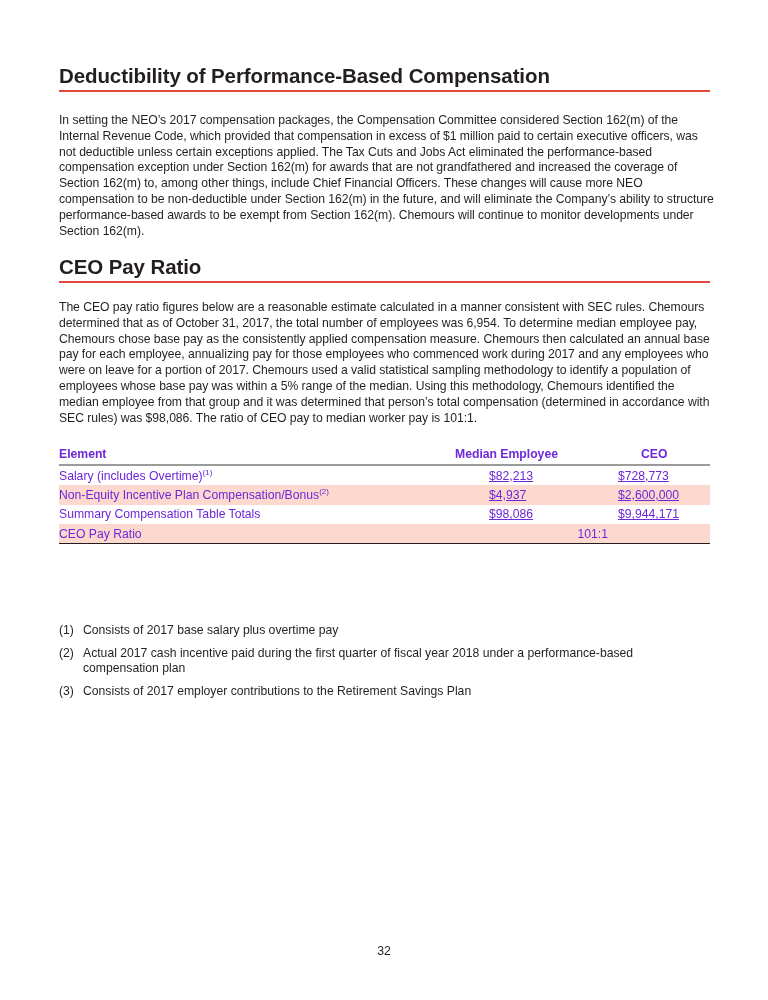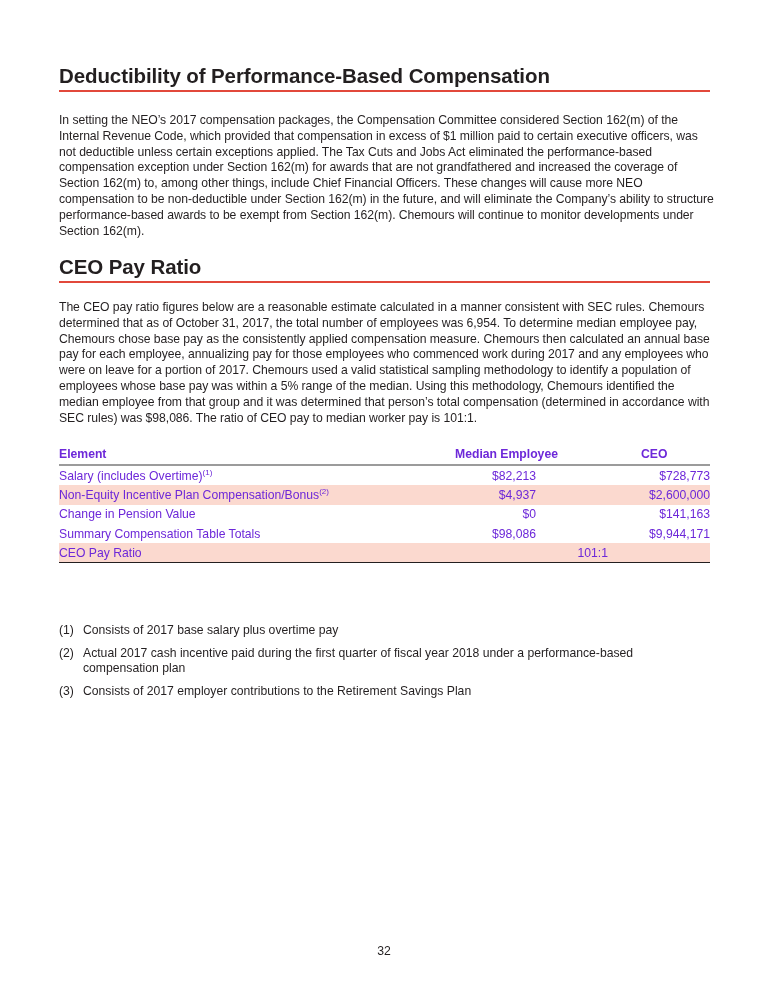--- a/index.html
+++ b/index.html
@@ -31,21 +31,21 @@
     border-bottom: 2px solid #9b9b9b; font-size: 12.2px;
   }
   table.pay-table td { height: 19.3px; padding: 0; vertical-align: middle; }
   table.pay-table tr.shaded td { background: #fbd9cf; }
   table.pay-table tr.last td { border-bottom: 1px solid #231f20; }
   .col-elem { width: 395px; }
   .col-med { width: 125px; padding-left: 35px !important; }
   .col-ceo { width: 96px; text-align: right; }
   th.col-med-h { text-align: left; padding-left: 1px !important; }
   th.col-ceo-h { text-align: left !important; padding-left: 27px !important; }
-  .money { display: inline-flex; justify-content: flex-end; }
+  .money { display: inline-flex; justify-content: flex-start; text-decoration: underline; }
   .med-money { width: 47px; }
   .ceo-money { width: 92px; }
   sup { font-size: 8px; vertical-align: 5px; line-height: 0; }
   td.ratio-cell { text-align: right; padding-right: 15px !important; }
   .footnotes { position: absolute; top: 623px; left: 0; width: 651px; font-size: 12.2px; }
   .fn { display: flex; margin-bottom: 7px; line-height: 15.5px; }
   .fn-num { width: 24px; flex: none; }
   .fn-text { flex: 1; }
   .page-number { position: absolute; top: 944px; left: 0; width: 768px; text-align: center; font-size: 12.2px; color: #231f20; }
 </style>
@@ -89,31 +89,20 @@
         <td class="col-med"><span class="money med-money">
               <span>$</span>
               <span>4,937</span>
             </span></td>
         <td class="col-ceo"><span class="money ceo-money">
               <span>$2,600,000</span>
               <span></span>
             </span></td>
       </tr>
       <tr>
-        <td class="col-elem"><span>Change in Pension Value</span></td>
-        <td class="col-med"><span class="money med-money">
-              <span>$</span>
-              <span>0</span>
-            </span></td>
-        <td class="col-ceo"><span class="money ceo-money">
-              <span>$</span>
-              <span>141,163</span>
-            </span></td>
-      </tr>
-      <tr>
         <td class="col-elem"><span>Summary Compensation Table Totals</span></td>
         <td class="col-med"><span class="money med-money">
               <span>$98,086</span>
               <span></span>
             </span></td>
         <td class="col-ceo"><span class="money ceo-money">
               <span>$9,944,171</span>
               <span></span>
             </span></td>
       </tr>

